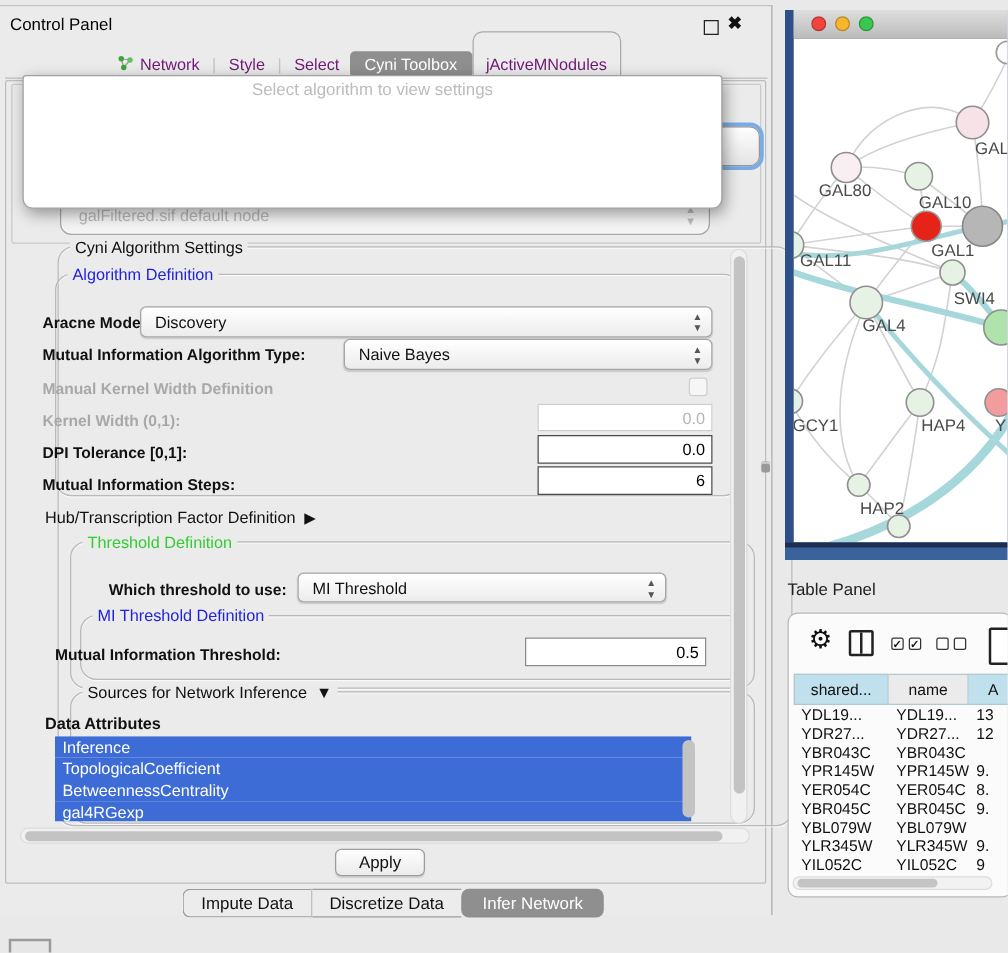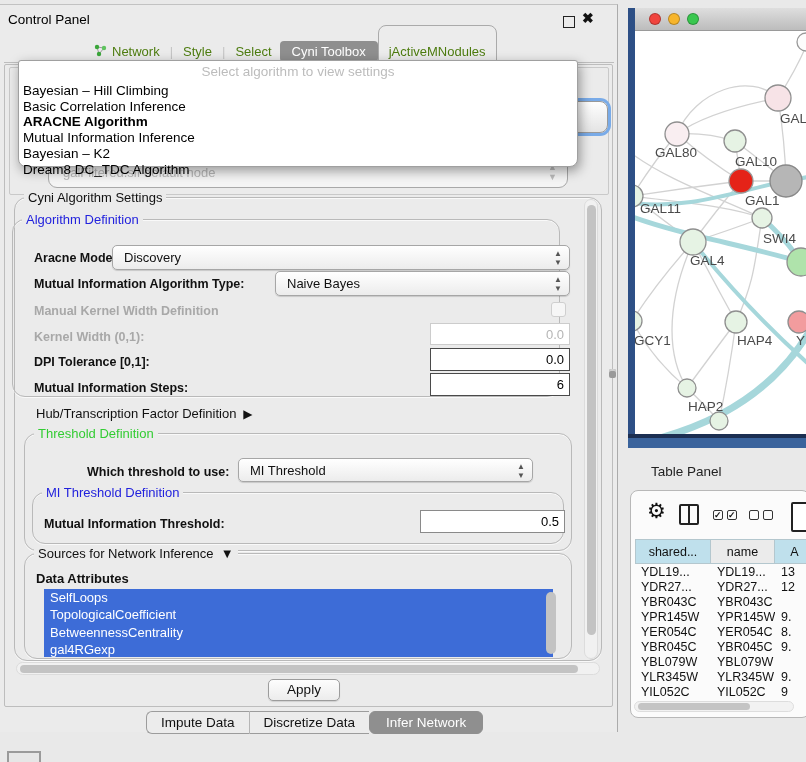--- a/index.html
+++ b/index.html
@@ -7,42 +7,42 @@
        font-family:"Liberation Sans",sans-serif;color:#111;}
   .abs{position:absolute;}
   
   .cp-window{left:0;top:4px;width:618px;height:728px;background:#ebebeb;
              border-top:1px solid #c2c2c2;border-right:1px solid #ababab;box-sizing:border-box;}
   .cp-title{left:8px;top:7px;font-size:13.5px;color:#000;}
   .win-float{left:563px;top:11px;width:10px;height:10px;border:1.5px solid #222;background:transparent;}
   .win-close{left:582px;top:5px;font-size:14px;font-weight:bold;color:#111;}
   
   .tabrow{left:86px;top:35px;height:23px;display:flex;align-items:center;font-size:13px;}
-  .tab{padding:2px 8px;display:flex;align-items:center;gap:5px;color:#4d7c0f;}
+  .tab{padding:2px 8px;display:flex;align-items:center;gap:5px;color:#701a75;}
   .tabsep{color:#c4c4c4;padding:0 2px;}
   .tab.sel{background:#8f8f8f;border-radius:4px;color:#fff;padding:3px 12px;}
   .tab.boxed{border:1.5px solid #aaa;border-radius:8px;padding:18px 10px;background:#ececec;}
   .tab-hairline{left:4px;top:57px;width:610px;height:1px;background:#bdbdbd;}
   .outer-panel{left:4px;top:59px;width:609px;height:643px;border:1px solid #bdbdbd;border-radius:2px;box-sizing:border-box;}
   .infer-box{left:9px;top:62px;width:600px;height:128px;border:1px solid #c9c9c9;border-radius:2px;box-sizing:border-box;}
   
   .combo-focus{left:560px;top:96px;width:46px;height:30px;border:1px solid #999;border-radius:8px;
                background:linear-gradient(#fefefe,#e4e4e4);box-shadow:0 0 0 3px #79abe8;z-index:2;}
   .combo-gal{left:48px;top:152px;width:520px;height:31px;border:1px solid #a8a8a8;border-radius:9px;
              background:#f4f4f4;z-index:2;color:#b7b7b7;font-size:13px;line-height:30px;padding-left:14px;box-sizing:border-box;}
   .combo-gal .stp{position:absolute;right:10px;top:4px;color:#bbb;font-size:9px;line-height:10px;text-align:center;}
   
   .popup{left:18px;top:55px;width:560px;height:107px;background:#fff;border:1px solid #a0a0a0;
          border-radius:3px 3px 8px 8px;box-shadow:2px 4px 12px rgba(0,0,0,.38);z-index:50;box-sizing:border-box;}
   .popup-prompt{text-align:center;color:#bcbcbc;font-size:13.5px;padding-top:3px;height:19px;}
   .popup-item{font-size:13.5px;line-height:15.7px;padding-left:4px;color:#000;white-space:nowrap;}
   .popup-item.sel{font-weight:bold;}
   
   .grp{border:1px solid #b9b9b9;border-radius:13px;box-sizing:border-box;
-       box-shadow:inset 0 1px 0 rgba(255,255,255,.7),0 1px 0 rgba(255,255,255,.7);}
+       box-shadow:inset 0 1px 0 rgba(255,255,255,.7),0 1px 0 rgba(255,255,255,.7);margin-left:32px;}
   .grp-title{position:absolute;top:-8px;left:9px;background:#ebebeb;padding:0 4px;font-size:13px;line-height:15px;white-space:nowrap;}
   .t-blue{color:#2222dd;}
   .t-green{color:#33cc33;}
   .lbl{position:absolute;font-size:12.5px;font-weight:bold;color:#111;white-space:nowrap;}
   .lbl.dis{color:#a8a8a8;}
   
   .mcombo{position:absolute;border:1px solid #a6a6a6;border-radius:5px;background:linear-gradient(#ffffff,#ececec);
           box-shadow:0 1px 1px rgba(0,0,0,.15);font-size:13px;color:#111;box-sizing:border-box;}
   .mcombo .val{position:absolute;left:11px;top:4px;}
   .mcombo .stp{position:absolute;right:7px;top:3px;color:#555;font-size:8px;line-height:9px;text-align:center;}
@@ -69,21 +69,21 @@
   .btab-sep{width:1px;align-self:stretch;background:#b5b5b5;}
   
   .net-window{left:628px;top:8px;width:178px;height:440px;background:linear-gradient(90deg,#2d4f85,#3e68a5);}
   .net-inner{position:absolute;left:7px;top:0;right:0;bottom:14px;background:#fff;overflow:hidden;}
   .net-titlebar{position:absolute;left:0;top:0;right:0;height:22px;
                 background:linear-gradient(#dedede,#bcbcbc);border-bottom:1px solid #9a9a9a;}
   .tlight{position:absolute;top:5px;width:12px;height:12px;border-radius:50%;border:1px solid rgba(0,0,0,.25);box-sizing:border-box;}
   .net-bottombar{position:absolute;left:0;bottom:0;right:0;height:14px;background:#3a639c;border-top:4px solid #1c2f52;box-sizing:border-box;}
   .net-canvas{position:absolute;left:7px;top:22px;width:171px;height:404px;overflow:hidden;}
   
-  .tp-title{left:651px;top:464px;font-size:13.5px;color:#222;}
+  .tp-title{left:630px;top:464px;font-size:13.5px;color:#222;}
   .tp-window{left:630px;top:490px;width:180px;height:228px;background:#fbfbfb;border:1.5px solid #b8b8b8;
              border-radius:8px;box-sizing:border-box;overflow:hidden;}
   .tp-toolbar{position:absolute;left:0;top:0;width:100%;height:47px;}
   .gear{position:absolute;left:16px;top:8px;font-size:21px;color:#111;}
   .colicon{position:absolute;left:48px;top:13px;width:20px;height:21px;border:2px solid #222;border-radius:2px;box-sizing:border-box;}
   .colicon:before{content:"";position:absolute;left:7px;top:0;width:2px;height:100%;background:#222;}
   .ckpair{position:absolute;top:19px;display:flex;gap:4px;}
   .ck{width:10px;height:10px;border:1.5px solid #333;border-radius:2px;box-sizing:border-box;font-size:9px;line-height:8px;color:#111;font-weight:bold;}
   .pageicon{position:absolute;left:160px;top:11px;width:18px;height:26px;border:2px solid #222;border-radius:2px;background:#fff;}
   .tp-header{position:absolute;left:4px;top:48px;display:flex;height:25px;font-size:12.5px;}
@@ -139,28 +139,20 @@
   <div class="abs infer-box"></div>
 
   <div class="abs combo-focus"></div>
   <div class="abs combo-gal">
     <span>galFiltered.sif default node</span>
     <span class="stp">▲<br>▼</span>
   </div>
 
   <div class="abs popup">
     <div class="popup-prompt">Select algorithm to view settings</div>
-    <div>
-        <div class="popup-item">Bayesian – Hill Climbing</div>
-        <div class="popup-item">Basic Correlation Inference</div>
-        <div class="popup-item sel">ARACNE Algorithm</div>
-        <div class="popup-item">Mutual Information Inference</div>
-        <div class="popup-item">Bayesian – K2</div>
-        <div class="popup-item">Dream8 DC_TDC Algorithm</div>
-      </div>
   </div>
 
   <div class="abs grp" style="left:14px;top:192px;width:588px;height:464px;">
     <span class="grp-title">Cyni Algorithm Settings</span>
   </div>
 
   <div class="abs grp" style="left:12px;top:214px;width:548px;height:178px;">
     <span class="grp-title t-blue">Algorithm Definition</span>
   </div>
   <span class="lbl" style="left:34px;top:246px;">Aracne Mode:</span>
@@ -202,21 +194,21 @@
   <div class="tfield lite" style="left:420px;top:505px;width:145px;height:23px;">0.5</div>
 
   <div class="abs grp" style="left:24px;top:548px;width:548px;height:106px;">
     <span class="grp-title">
       <span>Sources for Network Inference</span>
       <span>&nbsp;▼</span>
     </span>
   </div>
   <span class="lbl" style="left:36px;top:566px;font-size:13px;">Data Attributes</span>
   <div class="attr-list" style="left:44px;top:584px;width:514px;height:68px;">
-      <div class="attr-item">SelfLoops</div>
+      <div class="attr-item">Inference</div>
       <div class="attr-item">TopologicalCoefficient</div>
       <div class="attr-item">BetweennessCentrality</div>
       <div class="attr-item">gal4RGexp</div>
     </div>
   <div class="vthumb" style="left:546px;top:587px;width:10px;height:62px;"></div>
 
   <div class="sb-track" style="left:584px;top:194px;width:14px;height:460px;">
     <div class="vthumb" style="left:2px;top:5px;width:9px;height:430px;"></div>
   </div>
   <div class="sb-track" style="left:16px;top:657px;width:584px;height:13px;">

